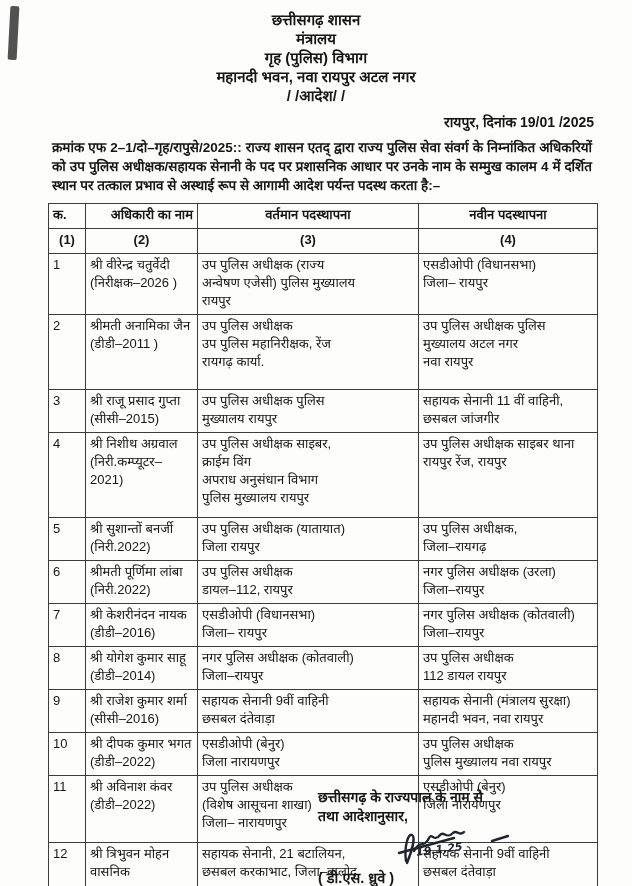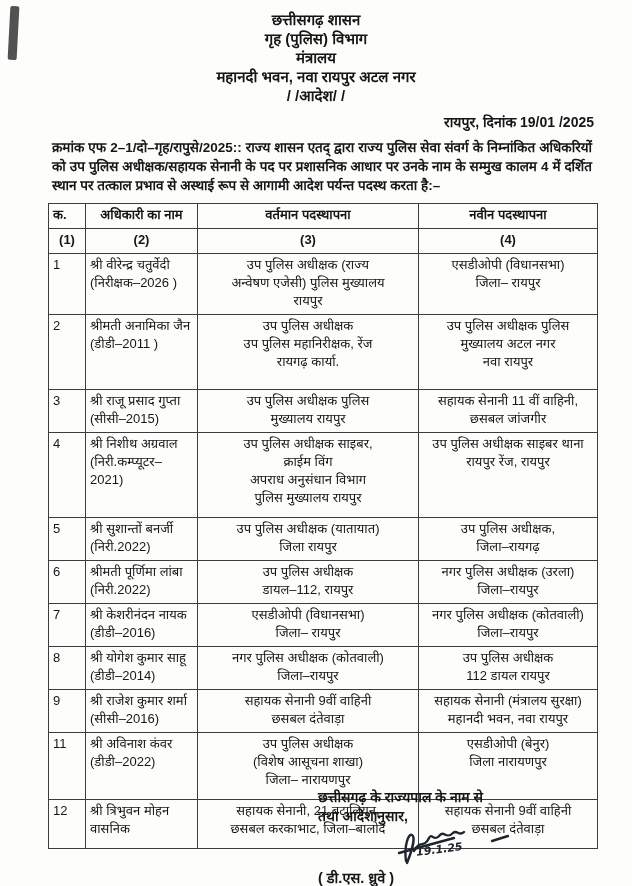--- a/index.html
+++ b/index.html
@@ -47,25 +47,25 @@
     padding:2px 4px 4px 4px;
     line-height:18px;
     white-space:pre-line;
   }
   col.c1 { width:37px; }
   col.c2 { width:112px; }
   col.c3 { width:221px; }
   col.c4 { width:179px; }
   th.h { font-weight:bold; text-align:center; padding-top:3px; }
   th.h1 { text-align:left; padding-left:7px; }
-  th.h2 { text-align:center; padding-left:12px; }
+  th.h2 { text-align:right; padding-left:12px; }
   td.num { text-align:center; font-weight:bold; padding-top:3px; }
   td.sno { text-align:left; padding-left:8px; padding-top:5px; }
   td.name { text-align:left; padding-left:7px; padding-top:5px; }
-  td.ctr { text-align:center; padding-top:5px; }
+  td.ctr { text-align:left; padding-top:5px; }
   tr.sp2 td { padding-bottom:18px; }
   tr.sp1 td { padding-bottom:10px; }
   .sign-block {
     position:absolute;
     left:318px; top:788px;
     width:290px;
     font-size:14px; color:#161616;
   }
   .sign-block .auth { font-weight:bold; line-height:19px; }
   .sig-wrap { position:relative; height:40px; margin-top:1px; }
@@ -80,22 +80,22 @@
 </style>
 </head>
 <body>
 
 <div class="page">
 
   <div class="smudge"></div>
 
   <div class="hdr">
     <div>छत्तीसगढ़ शासन</div>
+    <div>मंत्रालय</div>
     <div>गृह (पुलिस) विभाग</div>
-    <div>मंत्रालय</div>
     <div>महानदी भवन, नवा रायपुर अटल नगर</div>
     <div>/ /आदेश/ /</div>
   </div>
 
   <div class="place-date">रायपुर, दिनांक  19/01  /2025</div>
 
   <div class="order-para">क्रमांक एफ 2–1/दो–गृह/रापुसे/2025::  राज्य शासन एतद् द्वारा राज्य पुलिस सेवा संवर्ग के निम्नांकित अधिकरियों को उप पुलिस अधीक्षक/सहायक सेनानी के पद पर प्रशासनिक आधार पर उनके नाम के सम्मुख कालम 4 में दर्शित स्थान पर तत्काल प्रभाव से अस्थाई रूप से आगामी आदेश पर्यन्त पदस्थ करता है:–</div>
 
   <table class="order">
     <colgroup>
@@ -195,20 +195,29 @@
 112 डायल रायपुर</td>
     </tr>
     <tr>
       <td class="sno">9</td>
       <td class="name">श्री राजेश कुमार शर्मा
 (सीसी–2016)</td>
       <td class="ctr">सहायक सेनानी 9वीं वाहिनी
 छसबल दंतेवाड़ा</td>
       <td class="ctr">सहायक सेनानी (मंत्रालय सुरक्षा)
 महानदी भवन, नवा रायपुर</td>
+    </tr>
+    <tr>
+      <td class="sno">10</td>
+      <td class="name">श्री दीपक कुमार भगत
+(डीडी–2022)</td>
+      <td class="ctr">एसडीओपी (बेनुर)
+जिला नारायणपुर</td>
+      <td class="ctr">उप पुलिस अधीक्षक
+पुलिस मुख्यालय नवा रायपुर</td>
     </tr>
     <tr class="sp1">
       <td class="sno">11</td>
       <td class="name">श्री अविनाश कंवर
 (डीडी–2022)</td>
       <td class="ctr">उप पुलिस अधीक्षक
 (विशेष आसूचना शाखा)
 जिला– नारायणपुर</td>
       <td class="ctr">एसडीओपी (बेनुर)
 जिला नारायणपुर</td>

